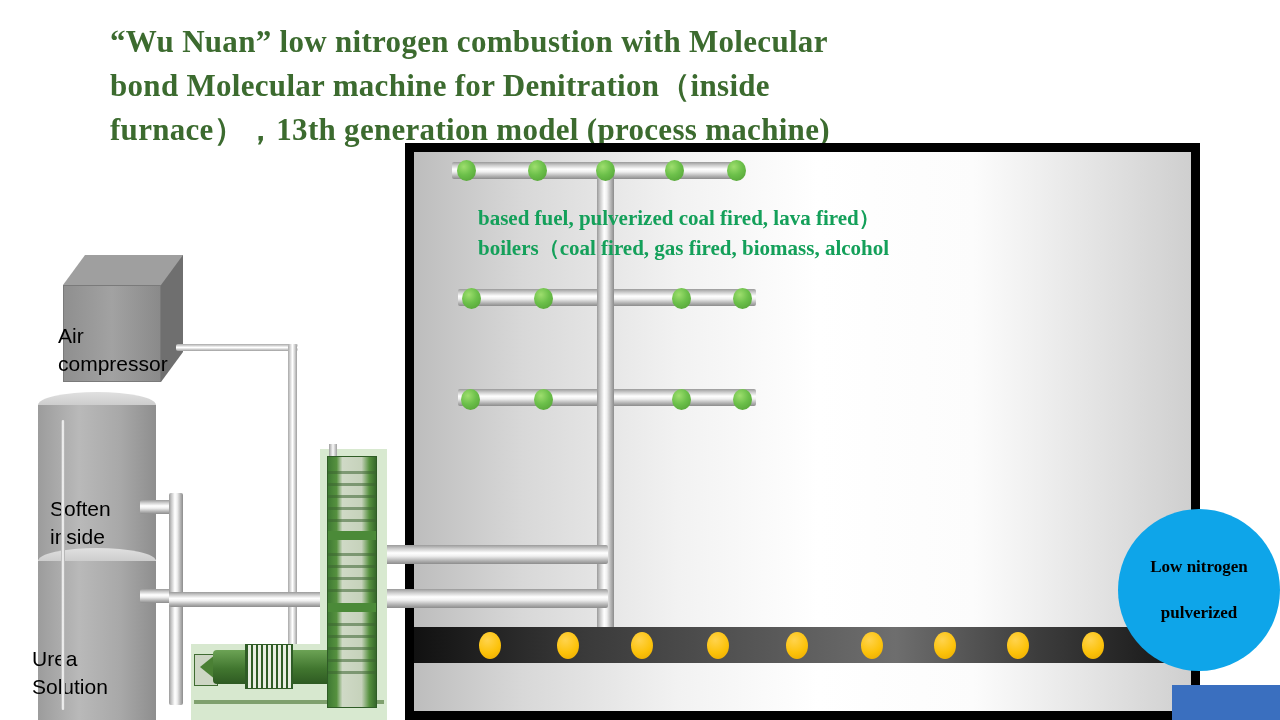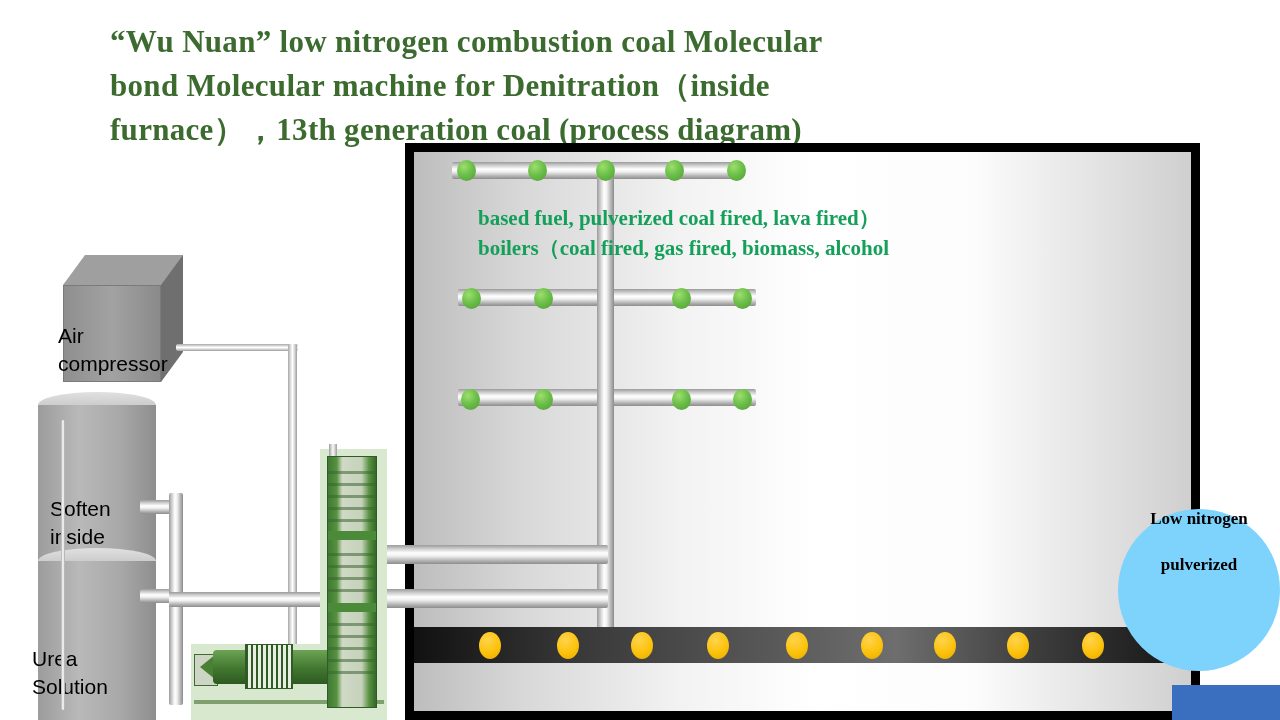--- a/index.html
+++ b/index.html
@@ -69,40 +69,40 @@
                repeating-linear-gradient(0deg,#2f5c26 0 2px,#e8eee2 2px 5px);
     border:1px solid #2f5c26;box-sizing:border-box;}
   .panel{position:absolute;left:194px;top:654px;width:24px;height:32px;
     background:#cdd6c4;border:1px solid #3f6b32;box-sizing:border-box;}
   .stack{position:absolute;left:329px;top:444px;width:8px;height:208px;
     background:linear-gradient(90deg,#9e9e9e,#fafafa,#9e9e9e);}
   .base-line{position:absolute;left:194px;top:700px;width:190px;height:4px;background:#7fa06e;}
 
   
   .badge{position:absolute;left:1118px;top:509px;width:162px;height:162px;border-radius:50%;
-    background:#7dd3fc;display:flex;flex-direction:column;align-items:center;justify-content:flex-start;}
+    background:#0ea5e9;display:flex;flex-direction:column;align-items:center;justify-content:center;}
   .badge span{font-family:"Liberation Serif",serif;font-weight:bold;font-size:17px;color:#000;
     display:block;text-align:center;}
   .badge span:first-child{margin-bottom:26px;}
   .blue-rect{position:absolute;left:1172px;top:685px;width:108px;height:35px;background:#3a6fbf;}
 
   
   .wm{position:absolute;left:731px;top:637px;display:flex;align-items:center;gap:10px;
     font-size:33px;color:#d9d9d9;letter-spacing:1px;white-space:nowrap;}
   .wm svg{flex:0 0 auto;}
 </style>
 </head>
 <body>
 
 <div id="stage">
 
   <div class="title">
-    <div>“Wu Nuan”  low nitrogen combustion coal Molecular</div>
+    <div>“Wu Nuan”  low nitrogen combustion with Molecular</div>
     <div>bond Molecular machine for Denitration（inside</div>
-    <div>furnace），13th generation coal (process diagram)</div>
+    <div>furnace），13th generation model (process machine)</div>
   </div>
 
   <div class="furnace"></div>
 
   <div class="hpipe" style="left:452px;top:162px;width:288px;height:17px;"></div>
   <div class="hpipe" style="left:458px;top:289px;width:298px;height:17px;"></div>
   <div class="hpipe" style="left:458px;top:389px;width:298px;height:17px;"></div>
   <div class="vpipe" style="left:597px;top:170px;width:17px;height:470px;"></div>
 
   <div class="nozzle" style="left:457px;top:160px;"></div>

